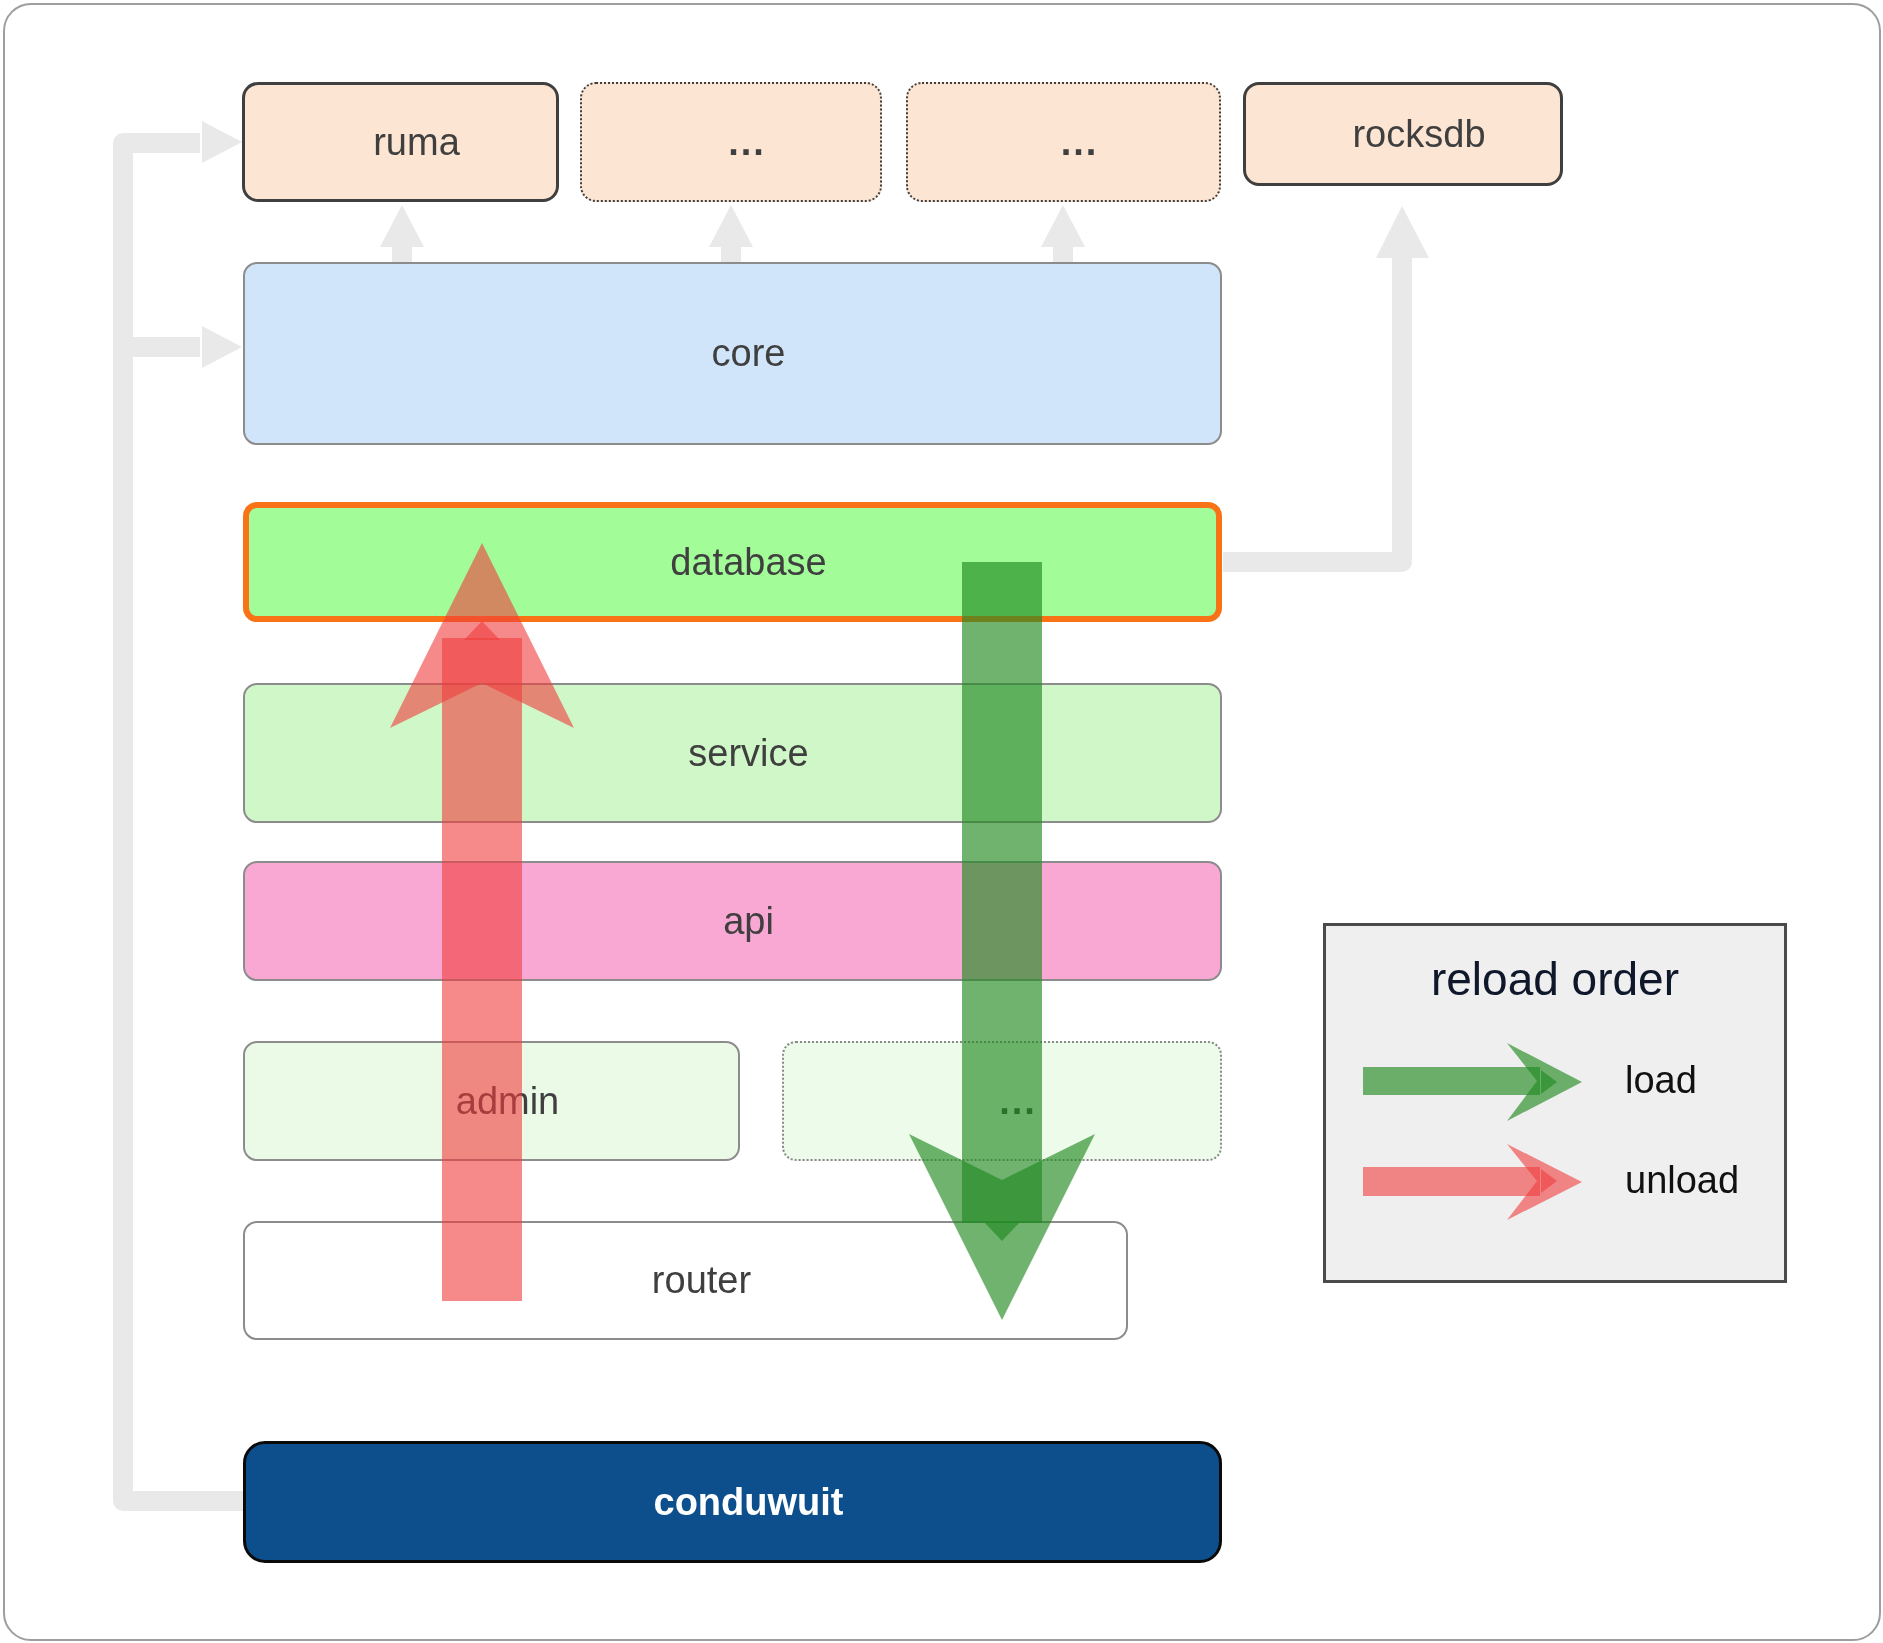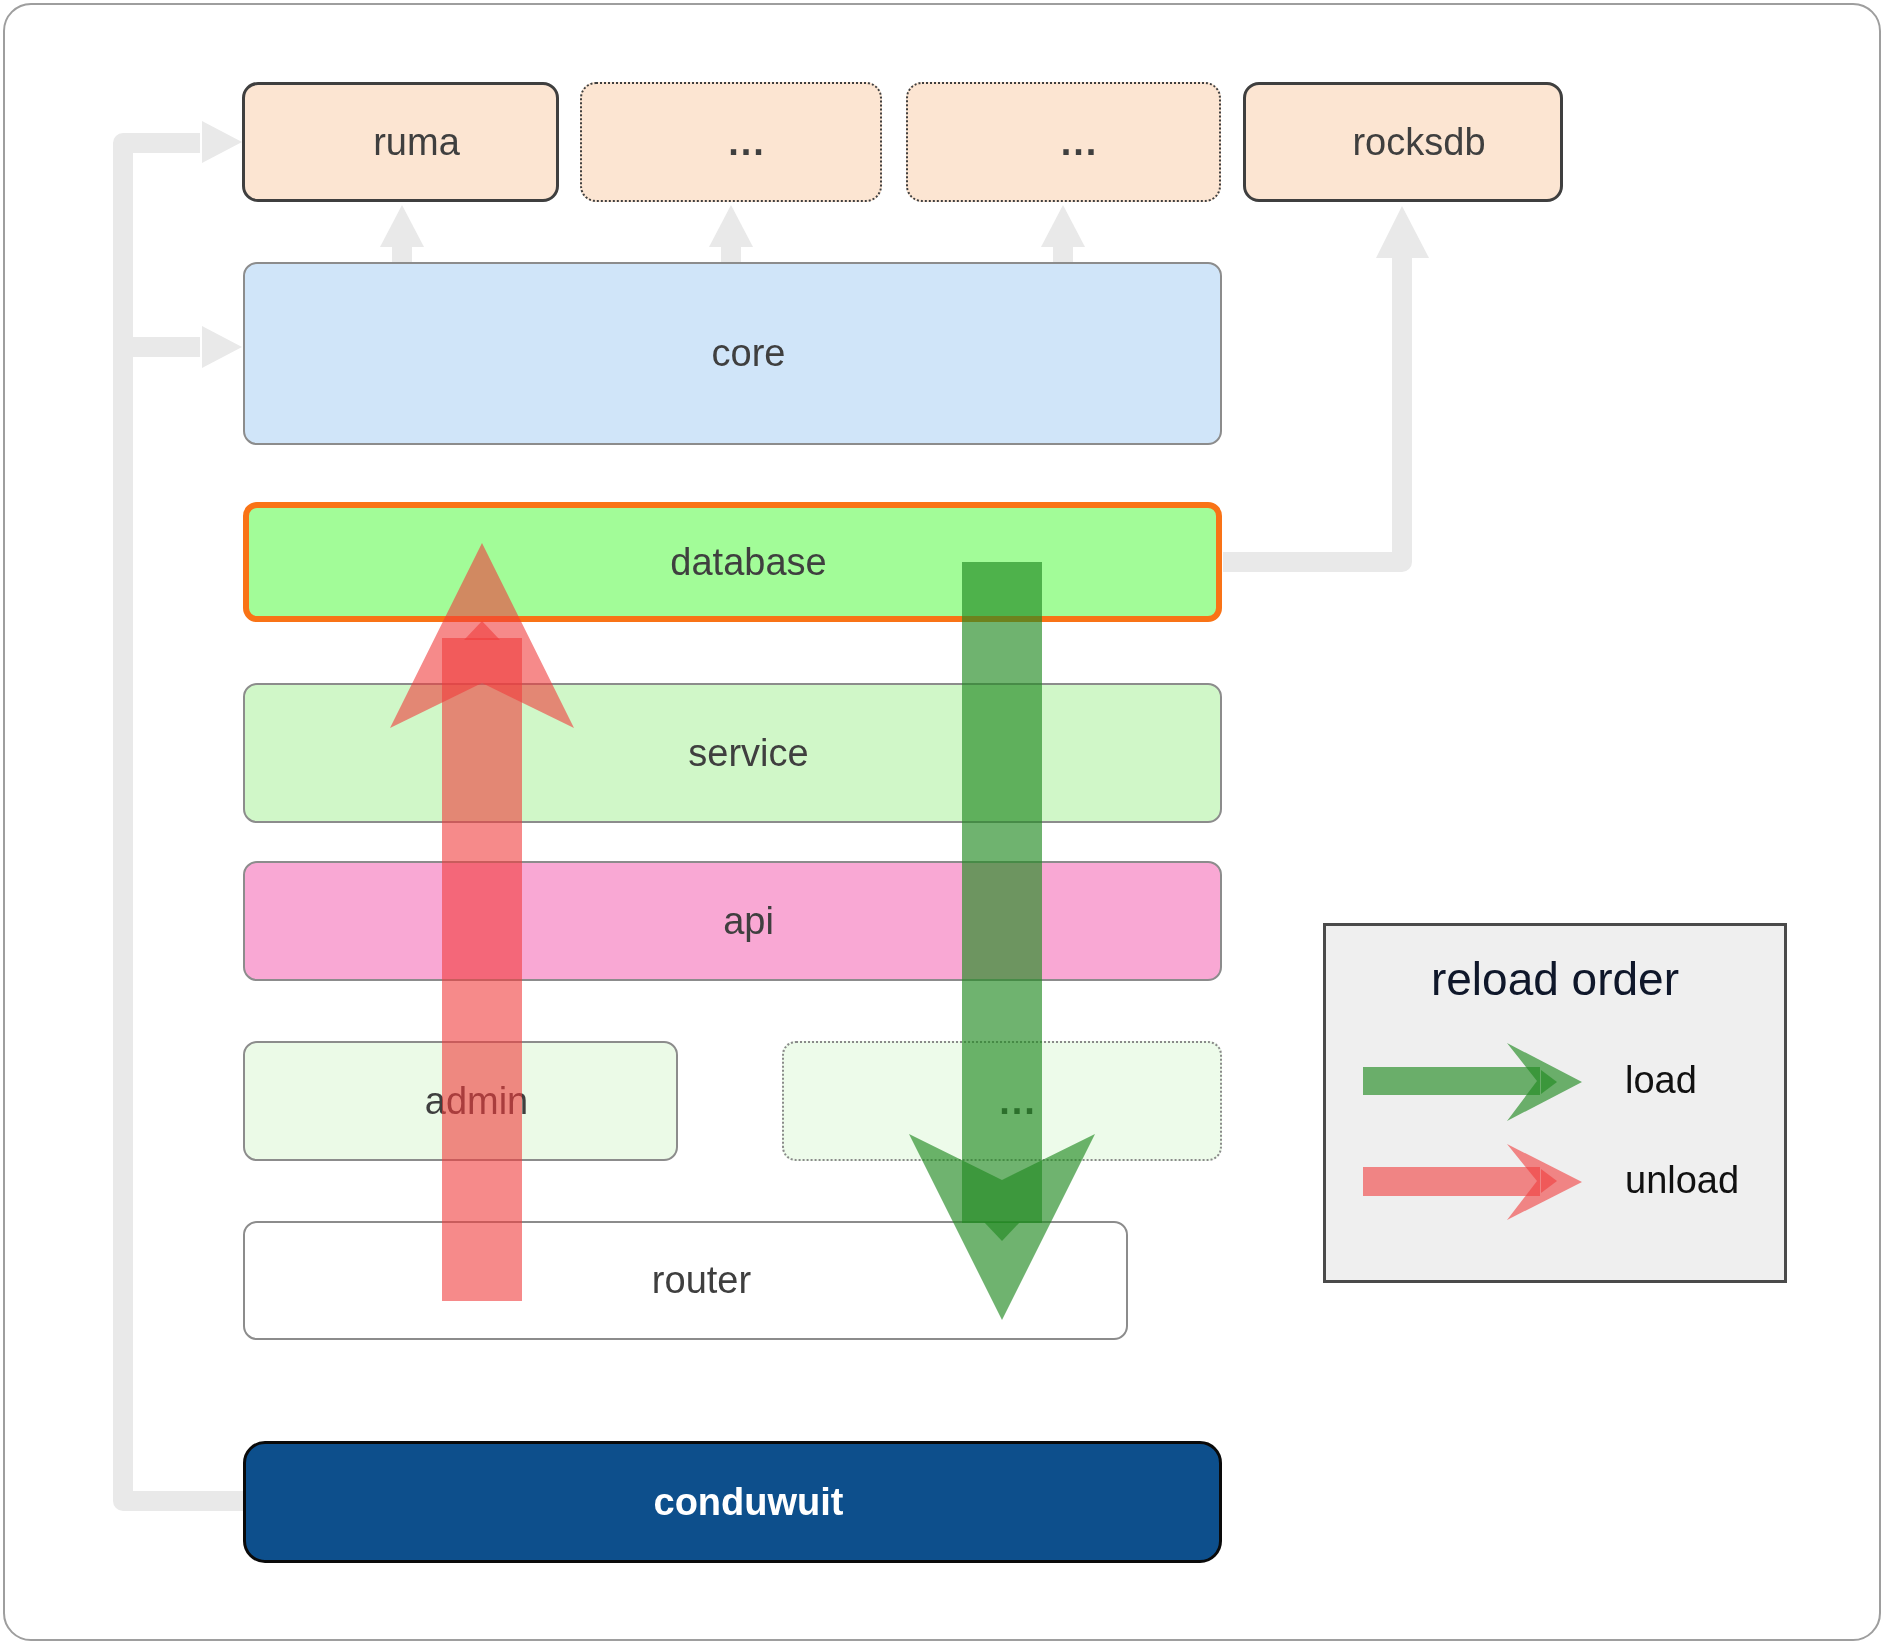--- a/index.html
+++ b/index.html
@@ -73,41 +73,41 @@
 
 <div class="node ext" style="left:242px;top:82px;width:317px;height:120px;">
   <span>ruma</span>
 </div>
 <div class="node ext dotted" style="left:580px;top:82px;width:302px;height:120px;">
   <span class="dots">...</span>
 </div>
 <div class="node ext dotted" style="left:906px;top:82px;width:315px;height:120px;">
   <span class="dots">...</span>
 </div>
-<div class="node ext" style="left:1243px;top:82px;width:320px;height:120px;">
+<div class="node ext" style="left:1243px;top:82px;width:320px;height:104px;">
   <span>rocksdb</span>
 </div>
 
 <div class="node blue" style="left:243px;top:262px;width:979px;height:183px;">
   <span>core</span>
 </div>
 
 <div class="node db" style="left:243px;top:502px;width:979px;height:120px;">
   <span>database</span>
 </div>
 
 <div class="node svc" style="left:243px;top:683px;width:979px;height:140px;">
   <span>service</span>
 </div>
 
 <div class="node api" style="left:243px;top:861px;width:979px;height:120px;">
   <span>api</span>
 </div>
 
-<div class="node adm" style="left:243px;top:1041px;width:435px;height:120px;">
+<div class="node adm" style="left:243px;top:1041px;width:497px;height:120px;">
   <span>admin</span>
 </div>
 <div class="node adm2" style="left:782px;top:1041px;width:440px;height:120px;">
   <span class="dots">...</span>
 </div>
 
 <div class="node router" style="left:243px;top:1221px;width:885px;height:119px;">
   <span>router</span>
 </div>
 

